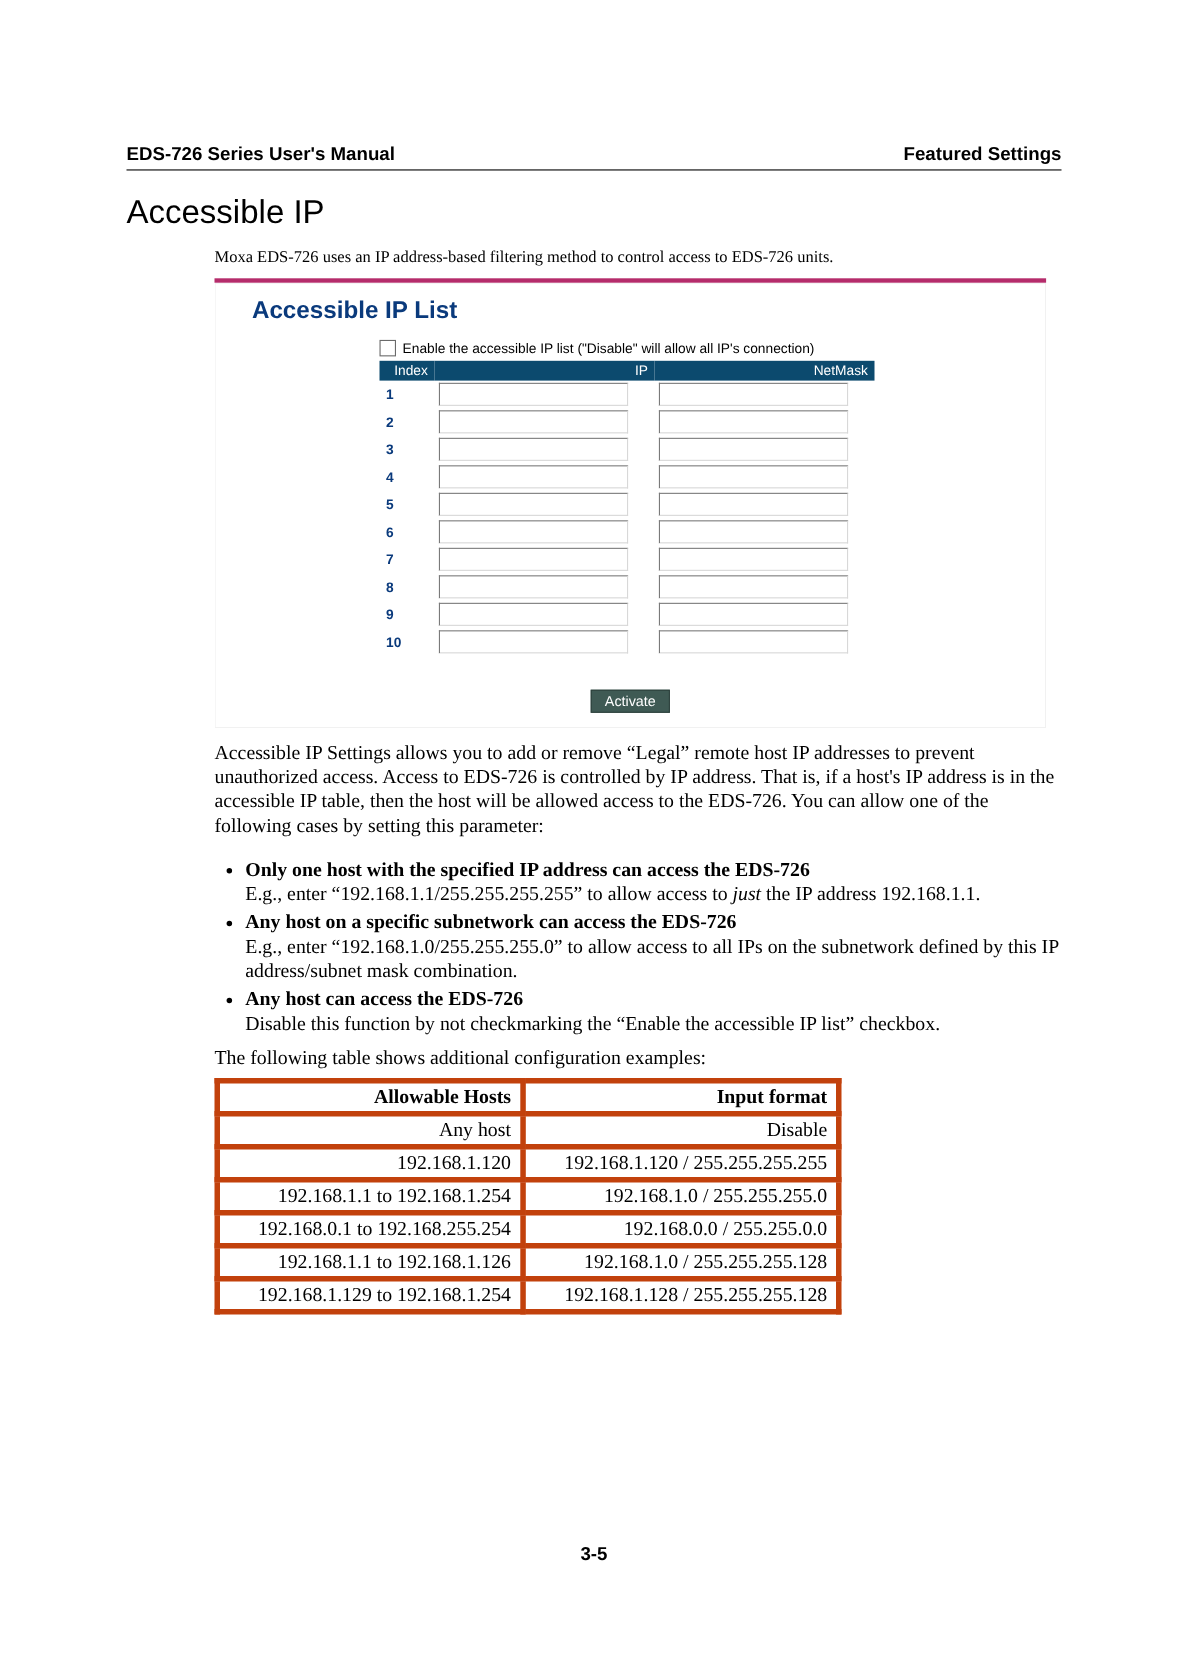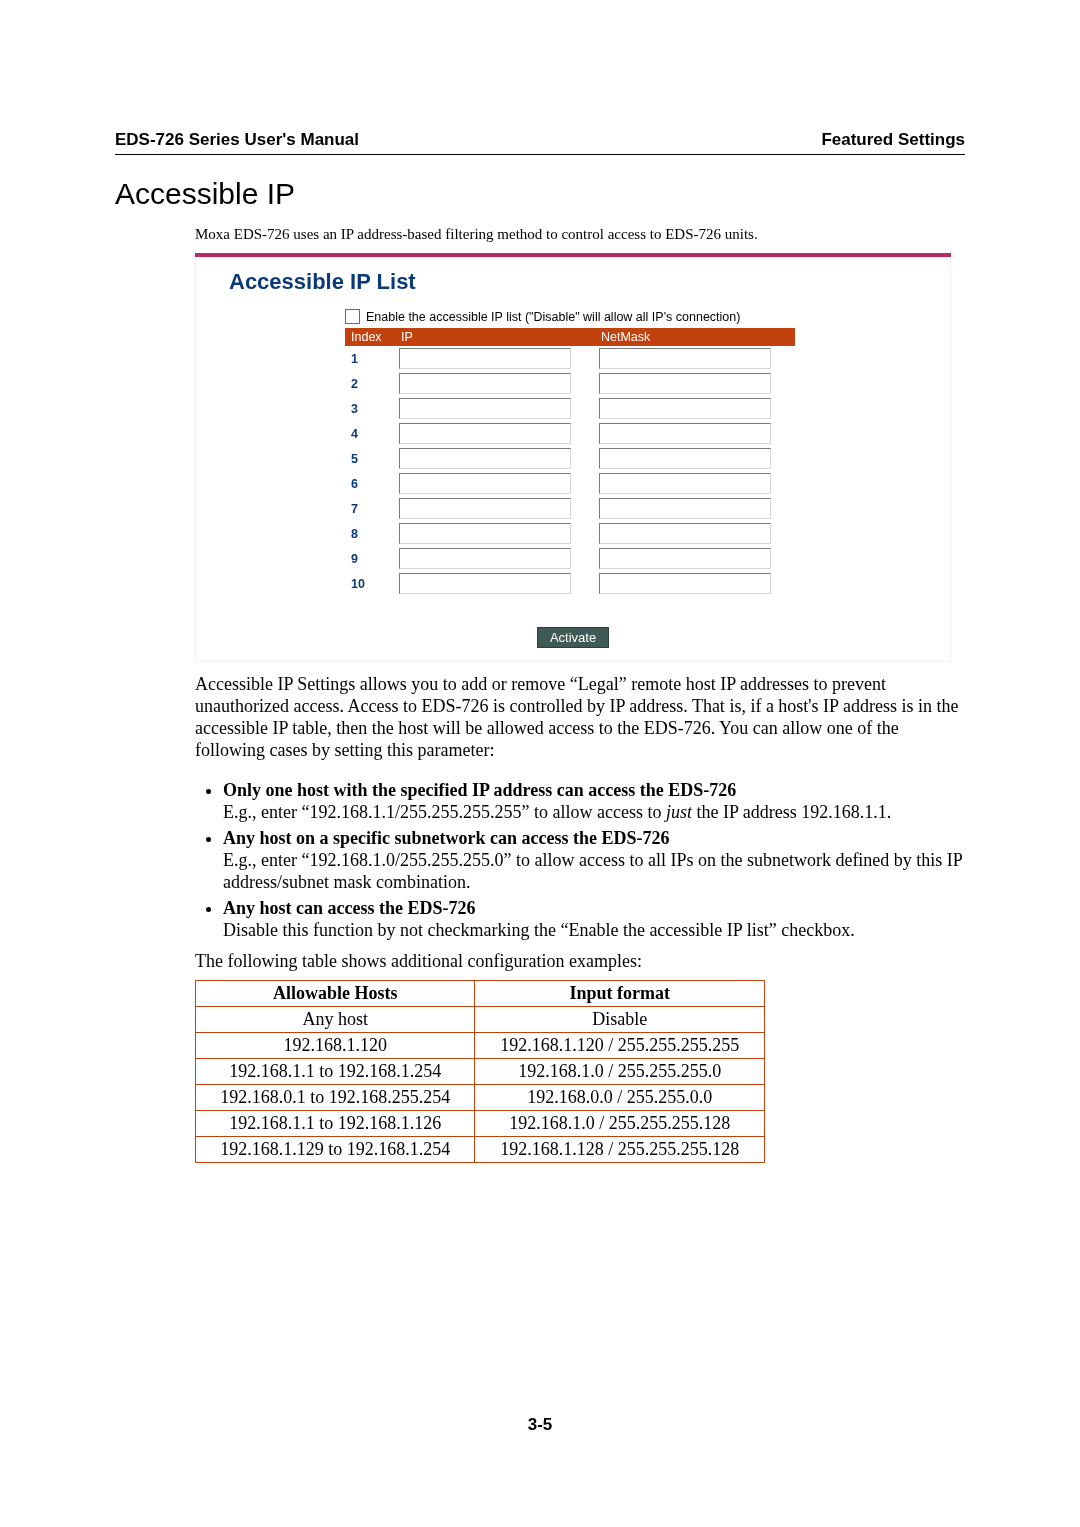--- a/index.html
+++ b/index.html
@@ -69,26 +69,26 @@
     width: 13px; height: 13px;
     border: 1px solid #6a6a6a;
     background: #fff;
     display: inline-block;
   }
   table.iptable {
     border-collapse: collapse;
     margin-left: 132px;
   }
   table.iptable th {
-    background: #c2410c;
+    background: #0c4a6e;
     color: #fff;
     font-family: Arial, sans-serif;
     font-size: 12.5px;
     font-weight: normal;
-    text-align: left;
+    text-align: right;
     padding: 2px 6px;
   }
   table.iptable td.idx {
     font-family: Arial, sans-serif;
     font-size: 12.5px;
     font-weight: bold;
     color: #0a3a7c;
     width: 38px;
     padding: 1px 6px;
   }
@@ -144,34 +144,34 @@
     margin-bottom: 8px;
     font-family: Liberation Serif, serif;
   }
   table.examples {
     border-collapse: collapse;
     margin-left: 80px;
     width: 570px;
     font-size: 18px;
   }
   table.examples th, table.examples td {
-    border: 1px solid #c2410c;
+    border: 5px solid #c2410c;
     padding: 2px 8px;
-    text-align: center;
+    text-align: right;
     vertical-align: top;
   }
   table.examples th {
     font-weight: bold;
   }
   .page-num {
     text-align: center;
     font-size: 17px;
     font-weight: bold;
     position: absolute;
-    bottom: 52px;
+    bottom: 64px;
     left: 0; right: 0;
     font-family: Arial, sans-serif;
   }
   .page-wrap {
     position: relative;
     height: 100%;
   }
 </style>
 </head>
 <body>

